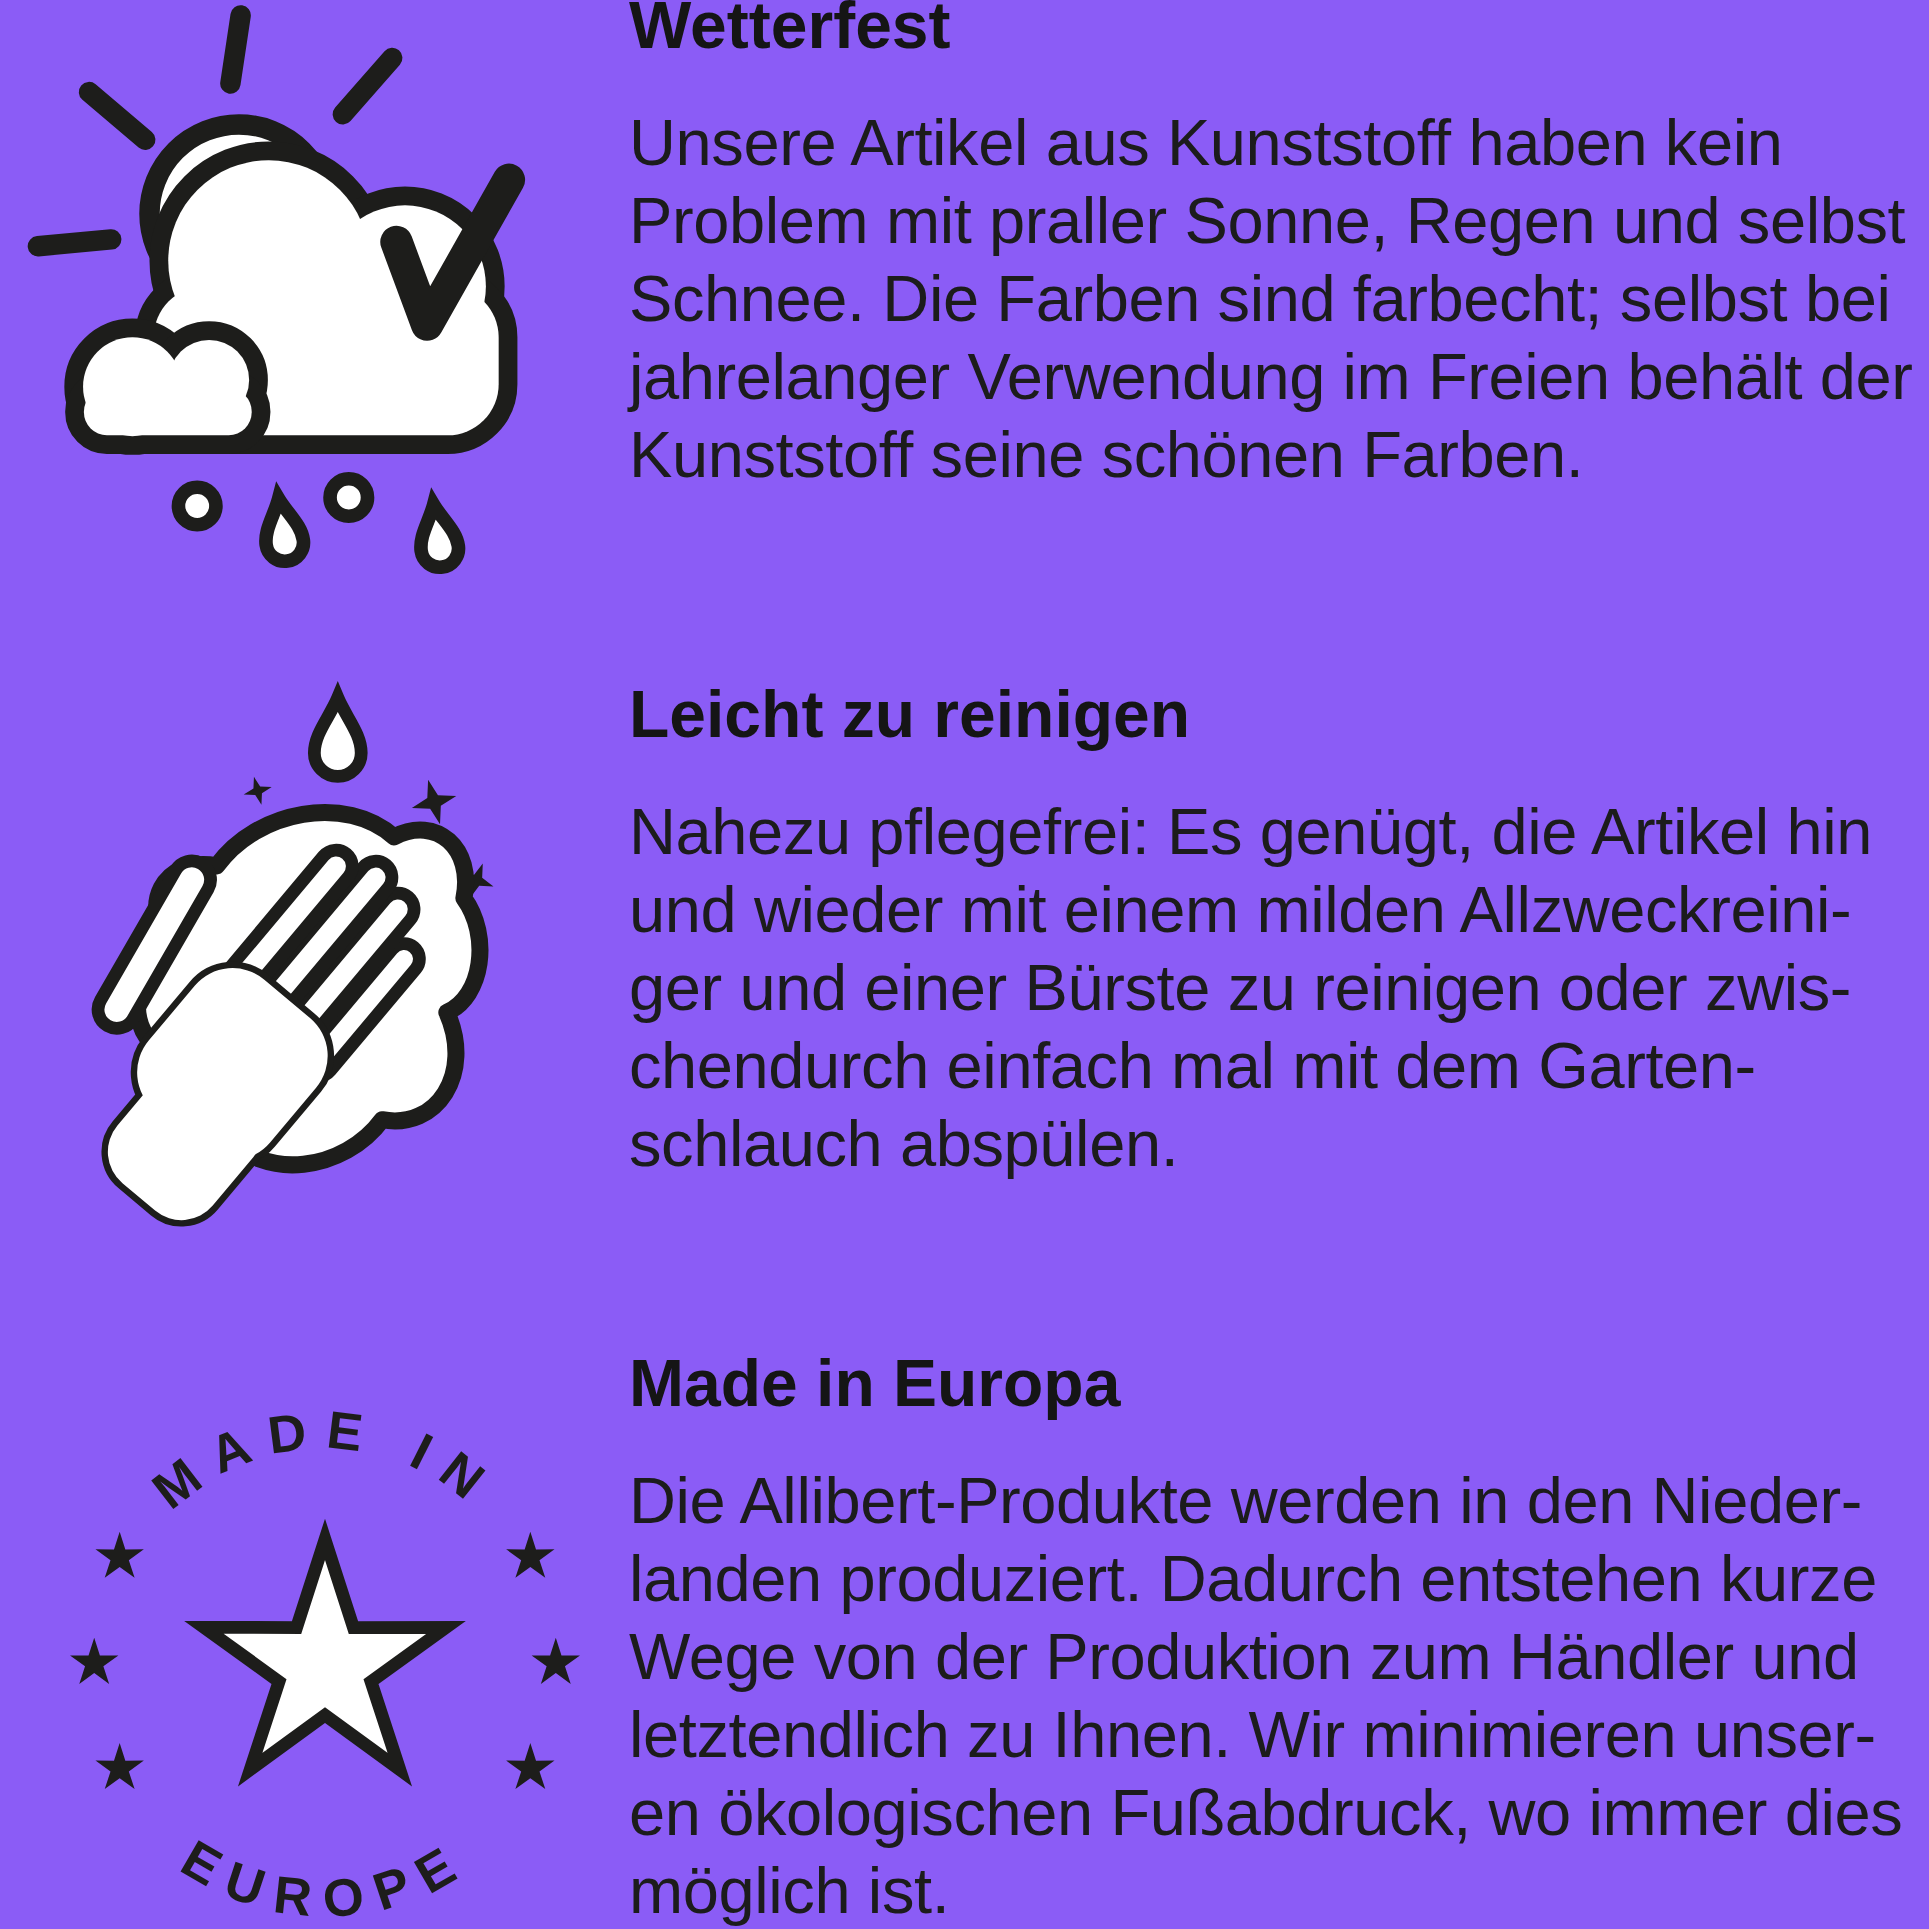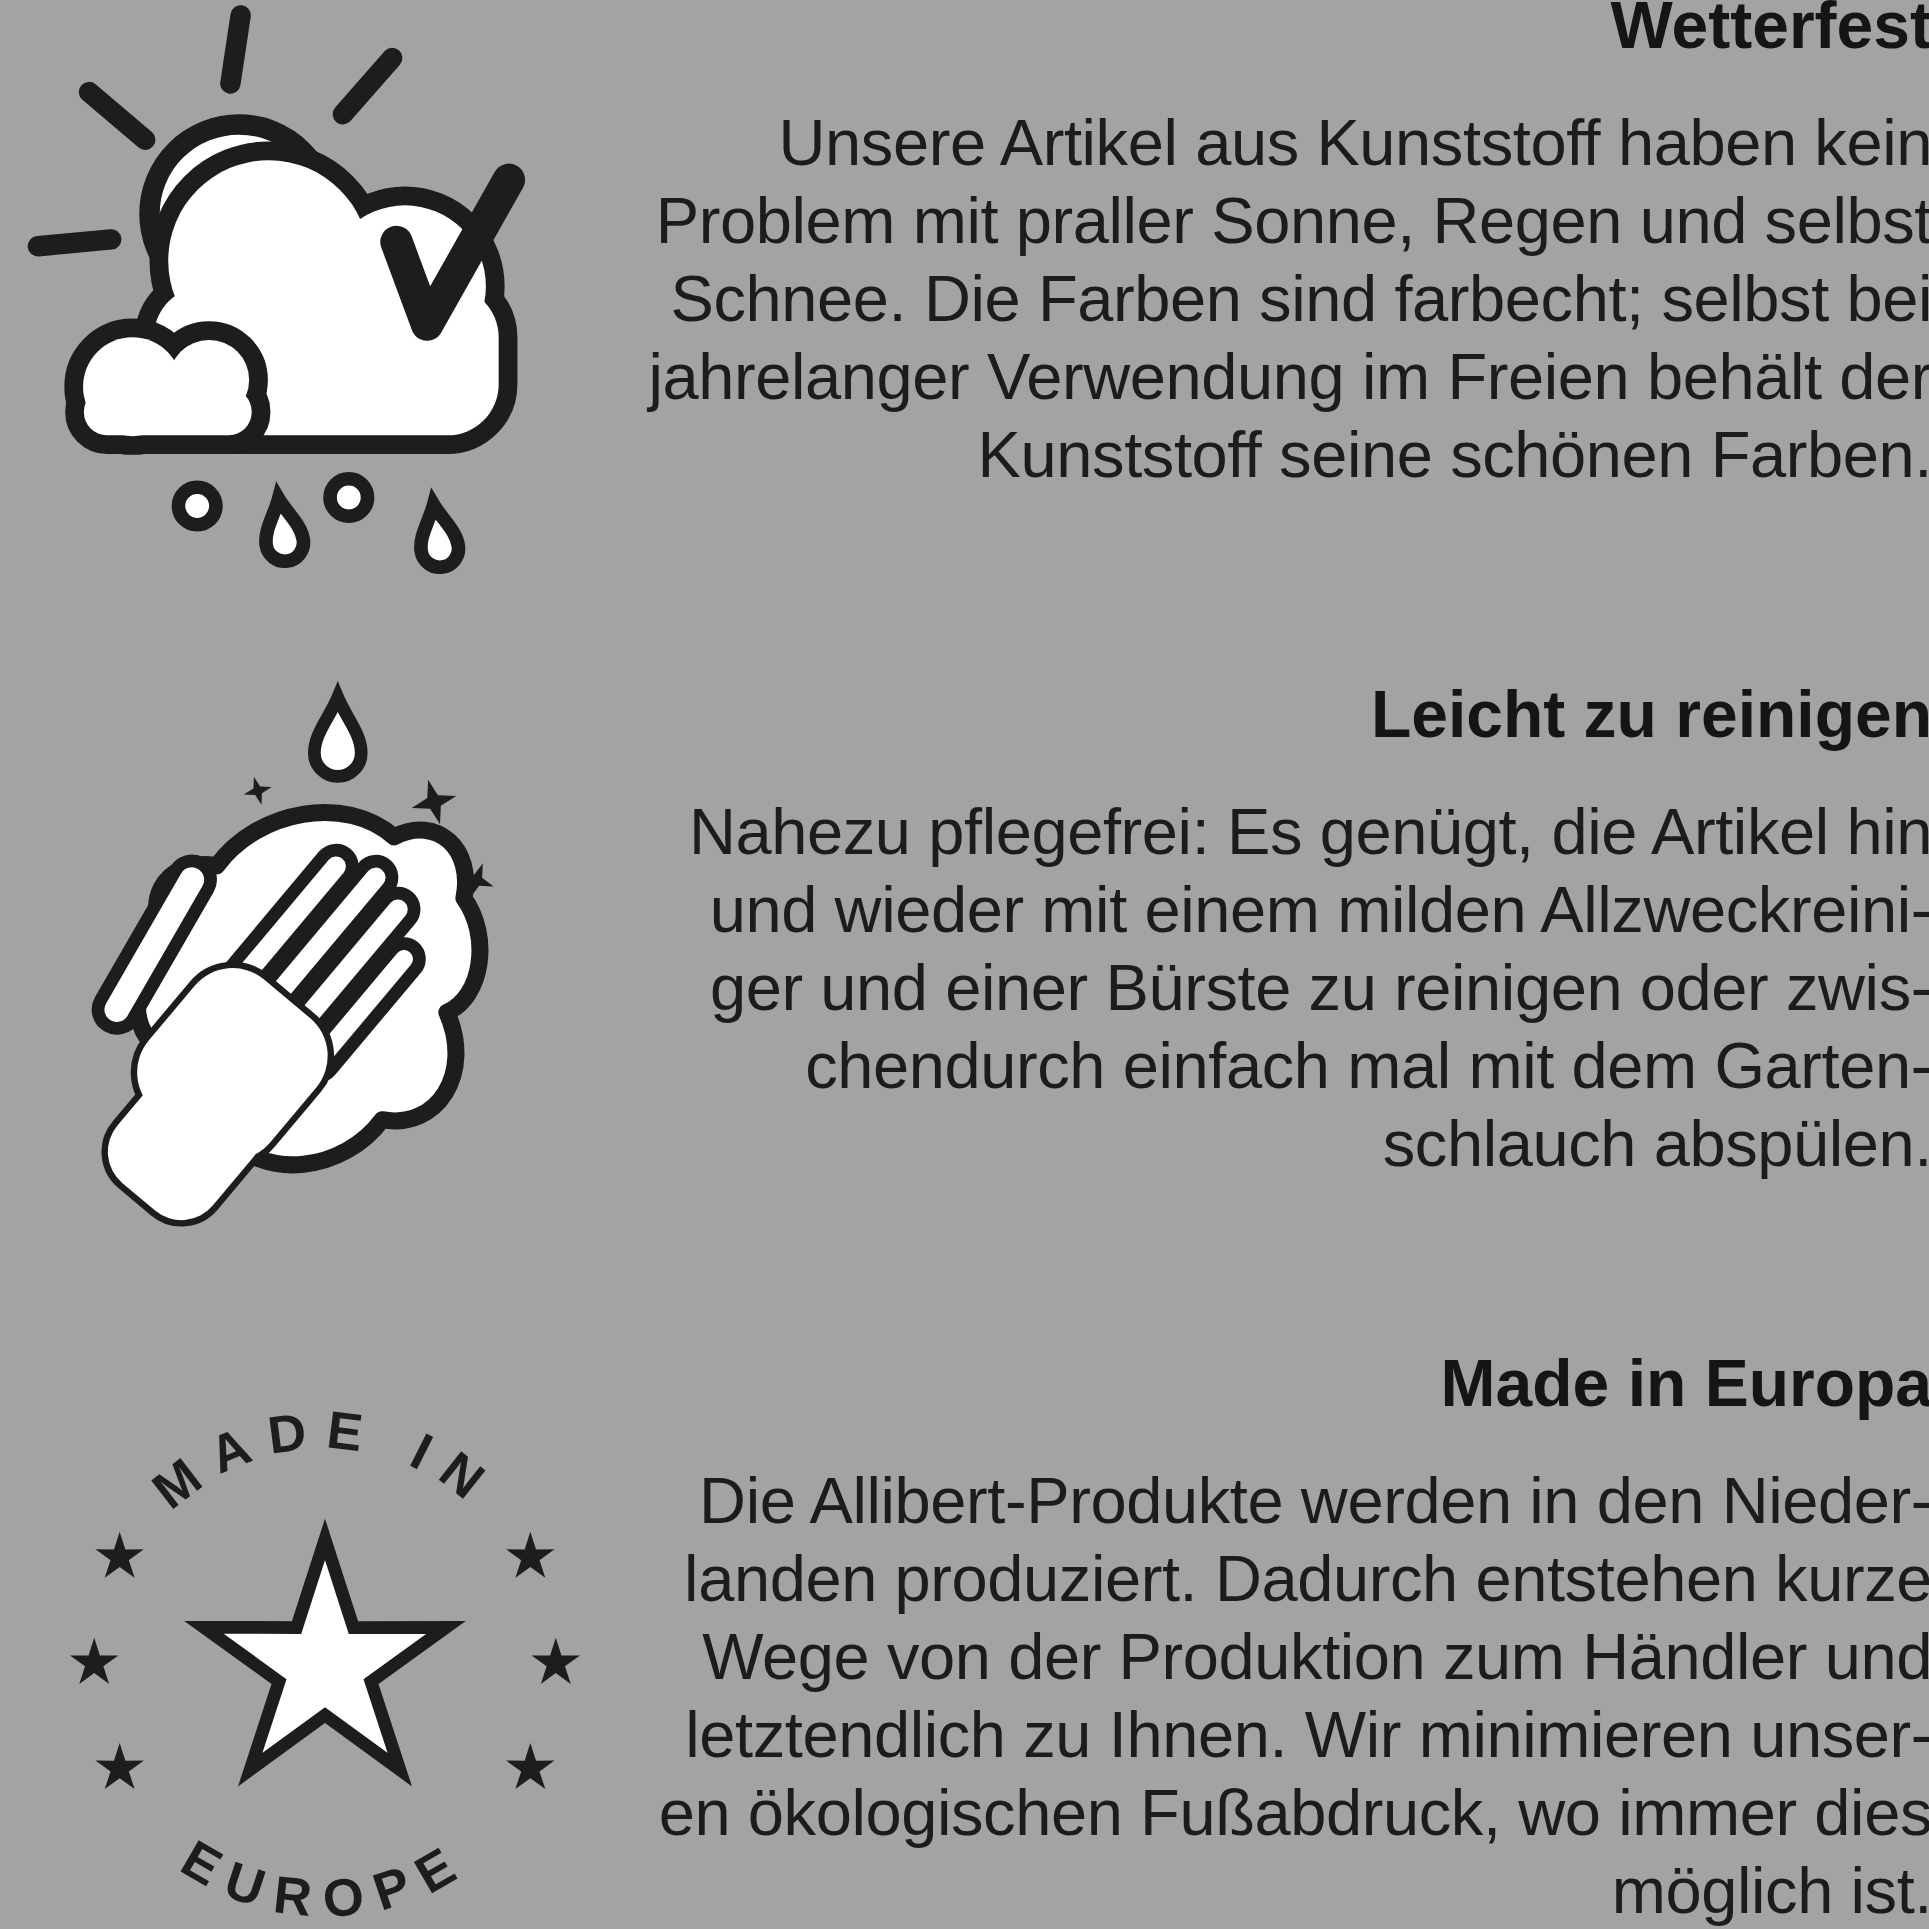--- a/index.html
+++ b/index.html
@@ -1,18 +1,18 @@
 <!DOCTYPE html>
 <html style="font-size:13.6px"><head>
 <meta charset="utf-8">
 <style>
   html,body{margin:0;padding:0;background:#ffffff;}
   .stage{
-    position:relative;width:1929px;height:1929px;background:#a3a3a3;
-    font-family:"Liberation Sans",sans-serif;color:#1c1c1c;overflow:hidden;text-align:right;
+    position:relative;width:1929px;height:1929px;background:#8b5cf6;
+    font-family:"Liberation Sans",sans-serif;color:#1c1c1c;overflow:hidden;
   }
   .icon{position:absolute;}
   .textcol{position:absolute;left:629px;width:1303px;}
   .heading{font-size:66px;font-weight:700;line-height:75px;margin:0 0 41px 0;color:#151515;}
   .bodytext{font-size:65px;font-weight:400;line-height:78px;white-space:pre-line;letter-spacing:-0.4px;color:#1c1c1c;}
   .s1{top:-12px;} .s2{top:677px;} .s3{top:1346px;}
   .i1{left:25.6px;top:5.1px;width:511px;height:571px;}
   .i2{left:89px;top:680px;width:426px;height:554px;}
   .i3{left:44px;top:1368px;width:562px;height:560px;}
   .badge-text{font-family:"Liberation Sans",sans-serif;font-weight:700;font-size:62px;fill:#1d1d1b;}

